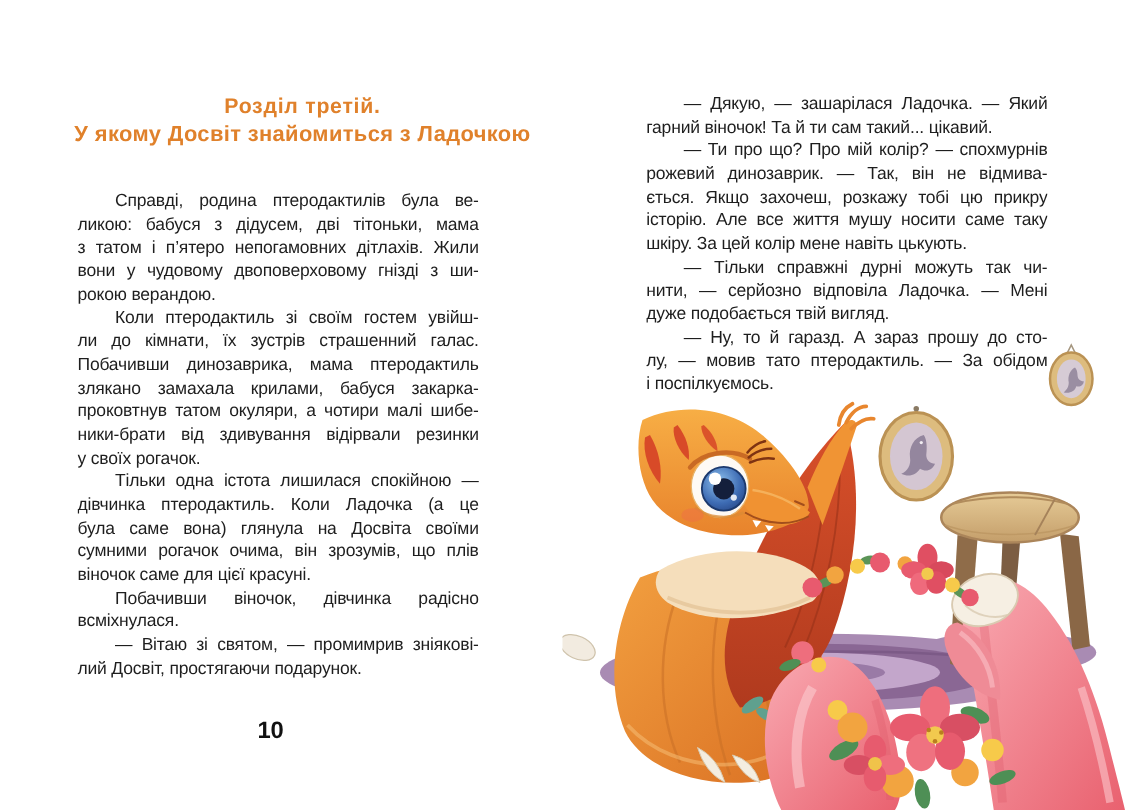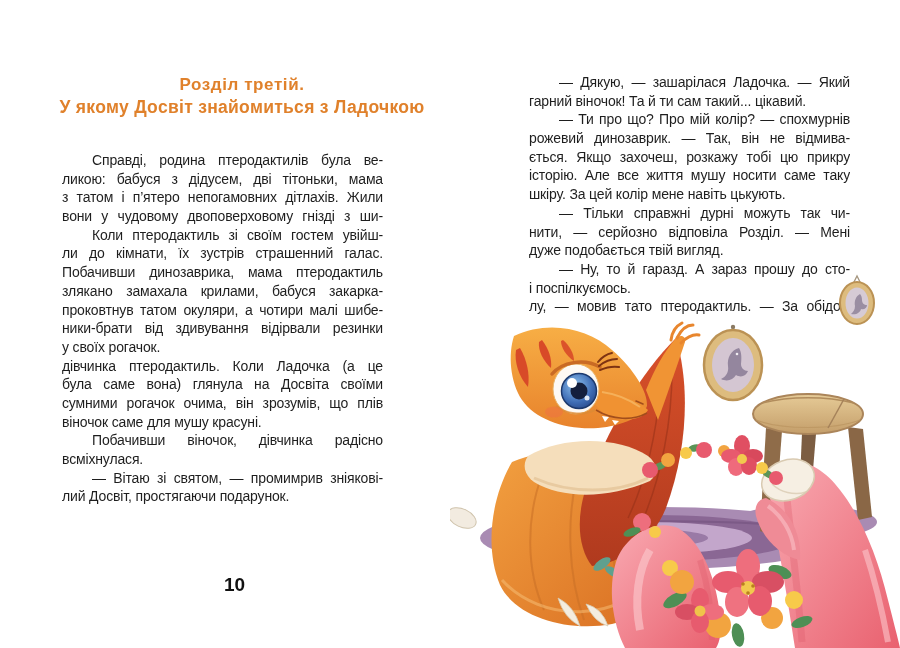--- a/index.html
+++ b/index.html
@@ -10,68 +10,70 @@
   .page{position:absolute;top:0;width:450px;height:648px;background:#ffffff;}
   .page.left{left:0;}
   .page.right{left:450px;}
 
   .title{position:absolute;left:42px;top:73px;width:400px;text-align:center;color:#e0812b;font-weight:bold;}
   .t1{font-size:17px;line-height:23px;letter-spacing:.6px;white-space:nowrap;}
   .t2{font-size:17.5px;line-height:23px;letter-spacing:.3px;white-space:nowrap;}
 
   .col{position:absolute;width:321px;}
   .page.left  .col{left:62px;top:151px;}
-  .page.right .col{left:67px;top:73px;margin-left:12px;}
+  .page.right .col{left:67px;top:73px;}
 
   .para{margin:0;padding:0;}
   .line{
     font-size:14px;line-height:18.7px;height:18.7px;letter-spacing:-0.15px;
     text-align:justify;text-align-last:justify;-moz-text-align-last:justify;
     overflow:hidden;white-space:normal;
   }
   .line.first{padding-left:30px;}
   .line.last{text-align-last:left;-moz-text-align-last:left;}
 
   .pagenum{
-    position:absolute;left:74px;top:574px;width:321px;text-align:center;
+    position:absolute;left:56px;top:574px;width:321px;text-align:center;
     font-weight:bold;font-size:19px;color:#111;
   }
   .illu{position:absolute;left:0;top:270px;width:450px;height:378px;}
 </style>
 </head>
 <body>
 
 <div class="spread">
 
   <div class="page left">
     <div class="title">
       <div class="t1">Розділ третій.</div>
       <div class="t2">У якому Досвіт знайомиться з Ладочкою</div>
     </div>
     <div class="col">
       <div class="para">
           <div class="line first">Справді, родина птеродактилів була ве-</div>
           <div class="line">ликою: бабуся з дідусем, дві тітоньки, мама</div>
           <div class="line">з татом і п’ятеро непогамовних дітлахів. Жили</div>
           <div class="line">вони у чудовому двоповерховому гнізді з ши-</div>
+          <div class="line last">рокою верандою.</div>
         </div>
       <div class="para">
           <div class="line first">Коли птеродактиль зі своїм гостем увійш-</div>
           <div class="line">ли до кімнати, їх зустрів страшенний галас.</div>
           <div class="line">Побачивши динозаврика, мама птеродактиль</div>
           <div class="line">злякано замахала крилами, бабуся закарка-</div>
           <div class="line">проковтнув татом окуляри, а чотири малі шибе-</div>
           <div class="line">ники-брати від здивування відірвали резинки</div>
           <div class="line last">у своїх рогачок.</div>
         </div>
       <div class="para">
+          <div class="line first">Тільки одна істота лишилася спокійною —</div>
           <div class="line">дівчинка птеродактиль. Коли Ладочка (а це</div>
           <div class="line">була саме вона) глянула на Досвіта своїми</div>
           <div class="line">сумними рогачок очима, він зрозумів, що плів</div>
-          <div class="line last">віночок саме для мушу красуні.</div>
+          <div class="line last">віночок саме для цієї красуні.</div>
         </div>
       <div class="para">
           <div class="line first">Побачивши віночок, дівчинка радісно</div>
           <div class="line last">всміхнулася.</div>
         </div>
       <div class="para">
           <div class="line first">— Вітаю зі святом, — промимрив зніякові-</div>
           <div class="line last">лий Досвіт, простягаючи подарунок.</div>
         </div>
     </div>
@@ -86,27 +88,27 @@
         </div>
       <div class="para">
           <div class="line first">— Ти про що? Про мій колір? — спохмурнів</div>
           <div class="line">рожевий динозаврик. — Так, він не відмива-</div>
           <div class="line">ється. Якщо захочеш, розкажу тобі цю прикру</div>
           <div class="line">історію. Але все життя мушу носити саме таку</div>
           <div class="line last">шкіру. За цей колір мене навіть цькують.</div>
         </div>
       <div class="para">
           <div class="line first">— Тільки справжні дурні можуть так чи-</div>
-          <div class="line">нити, — серйозно відповіла Розділ. — Мені</div>
+          <div class="line">нити, — серйозно відповіла Ладочка. — Мені</div>
           <div class="line last">дуже подобається твій вигляд.</div>
         </div>
       <div class="para">
           <div class="line first">— Ну, то й гаразд. А зараз прошу до сто-</div>
+          <div class="line">лу, — мовив тато птеродактиль. — За обідом</div>
           <div class="line last">і поспілкуємось.</div>
-          <div class="line">лу, — мовив тато птеродактиль. — За обідом</div>
         </div>
     </div>
 
     <svg class="illu" viewBox="0 0 450 378" xmlns="http://www.w3.org/2000/svg">
       <defs>
         <linearGradient id="gOr" x1="0" y1="0" x2="0" y2="1">
           <stop offset="0" stop-color="#f7ae45"></stop>
             <stop offset="1" stop-color="#e8832c"></stop>
         </linearGradient>
         <linearGradient id="gOr2" x1="0" y1="0" x2="1" y2="1">

